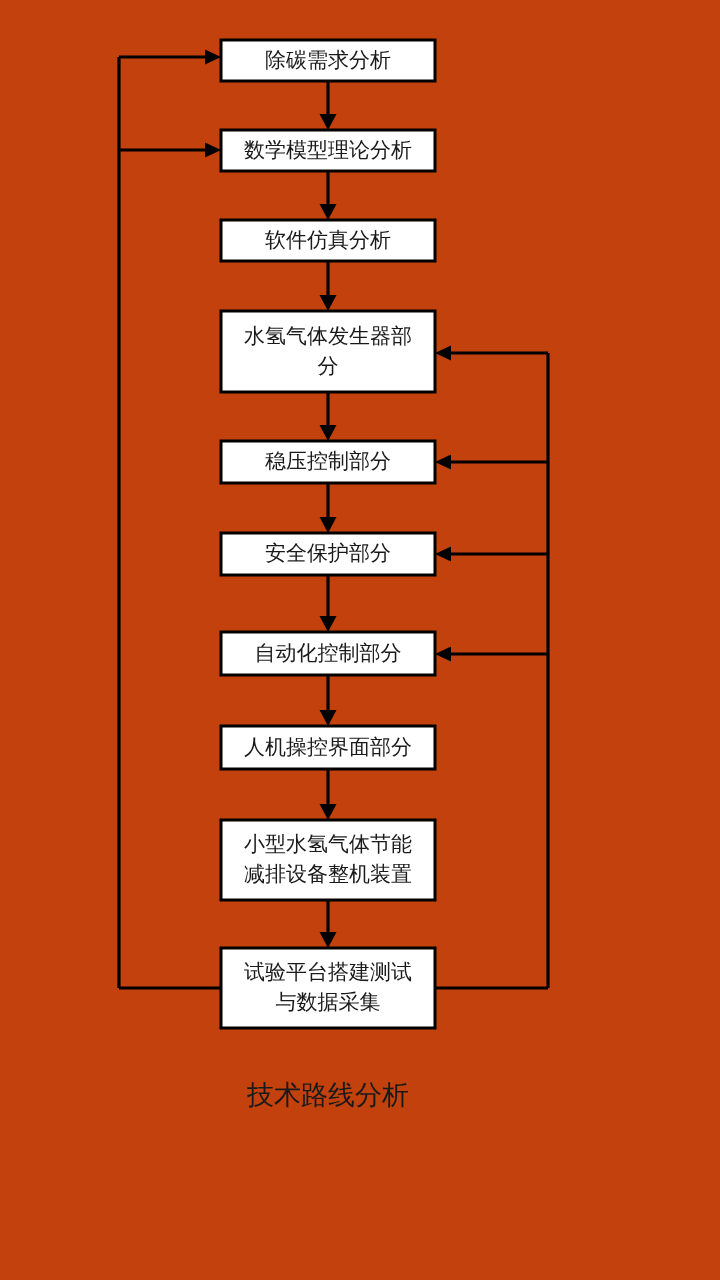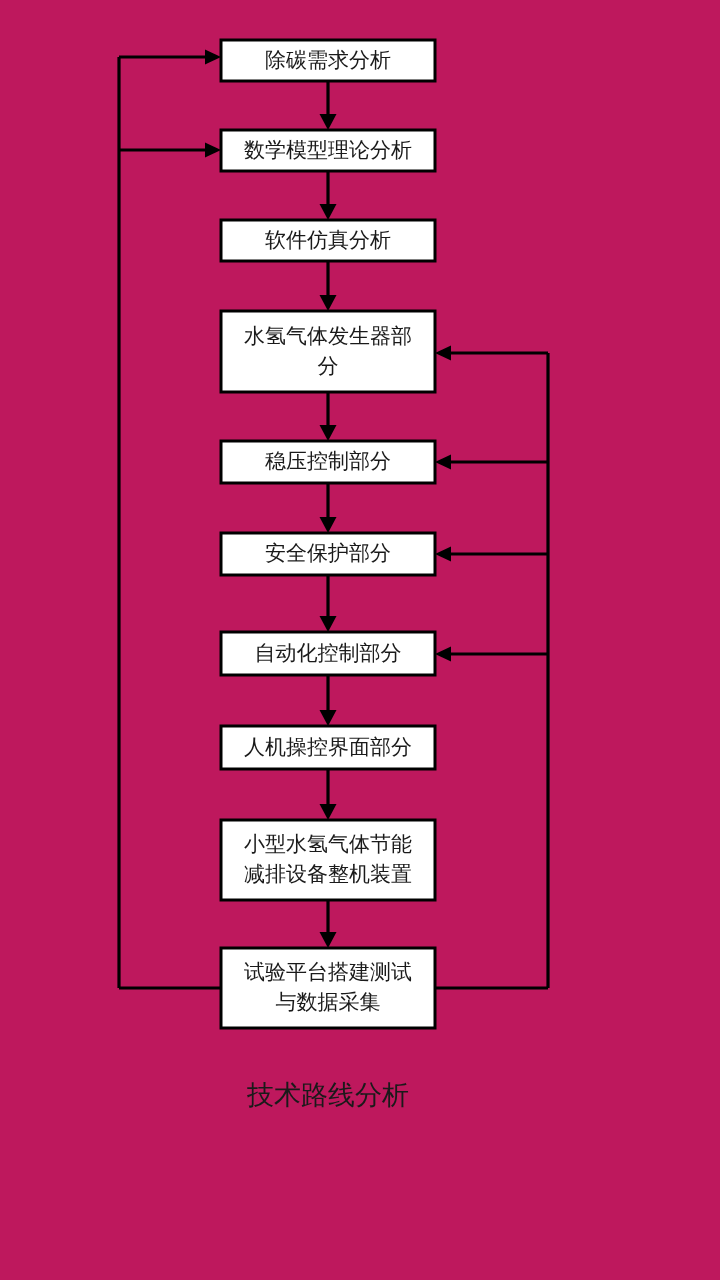--- a/index.html
+++ b/index.html
@@ -10,21 +10,21 @@
   body {
     width: 720px;
     height: 1280px;
     font-family: "DejaVu Sans", "Liberation Sans", sans-serif;
     overflow: hidden;
   }
   #diagram-root {
     position: relative;
     width: 720px;
     height: 1280px;
-    background: #be185d;
+    background: #c2410c;
   }
   svg.flow-canvas {
     position: absolute;
     top: 0;
     left: 0;
     width: 720px;
     height: 1280px;
     display: block;
   }
   .node-rect {

